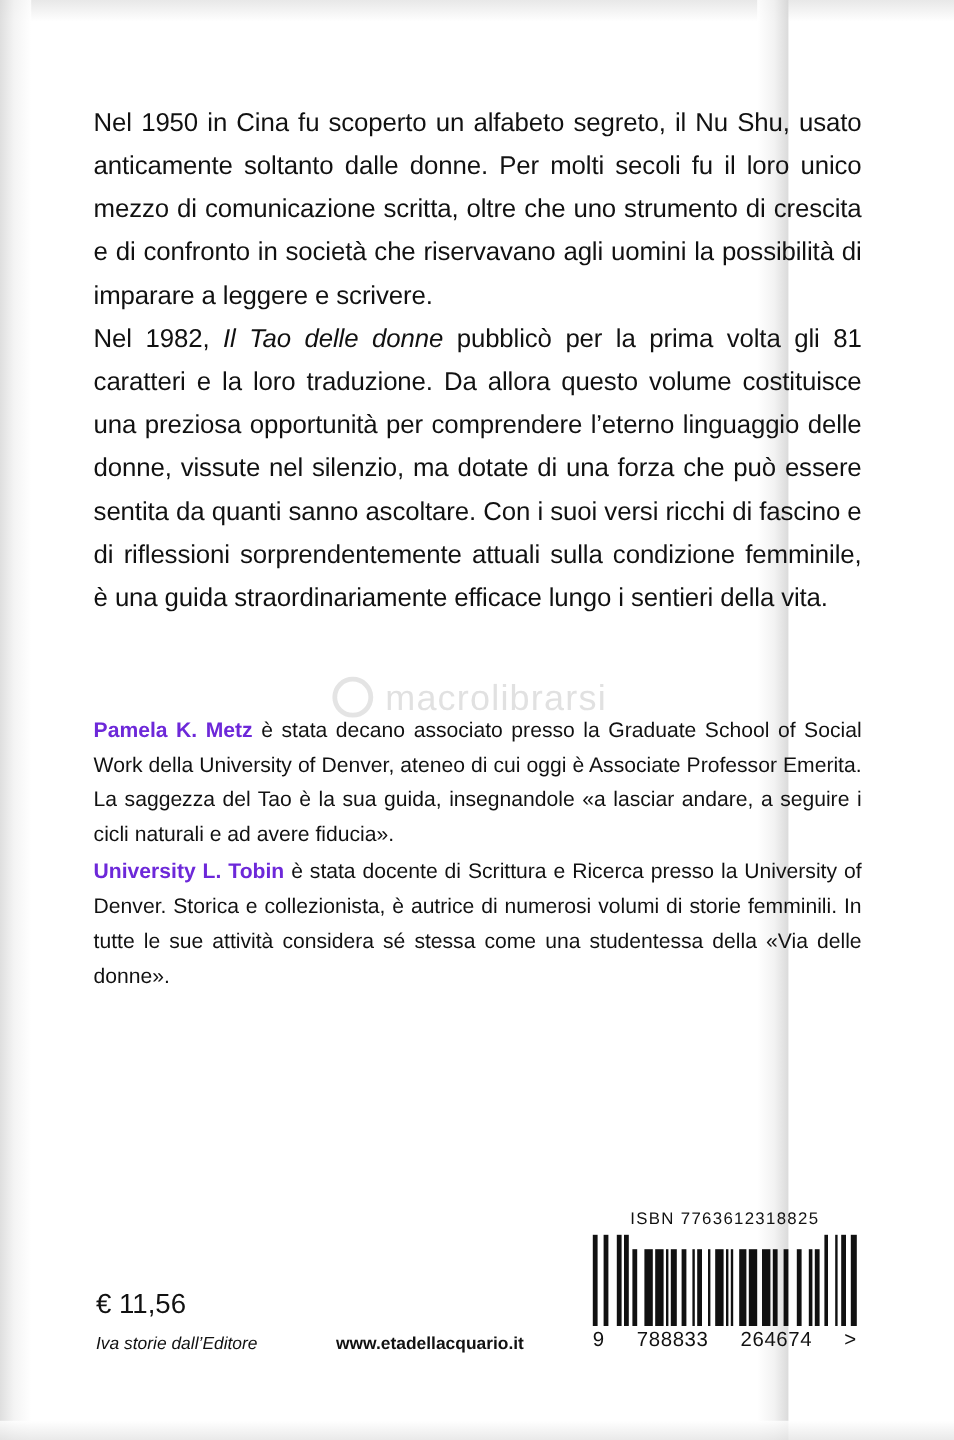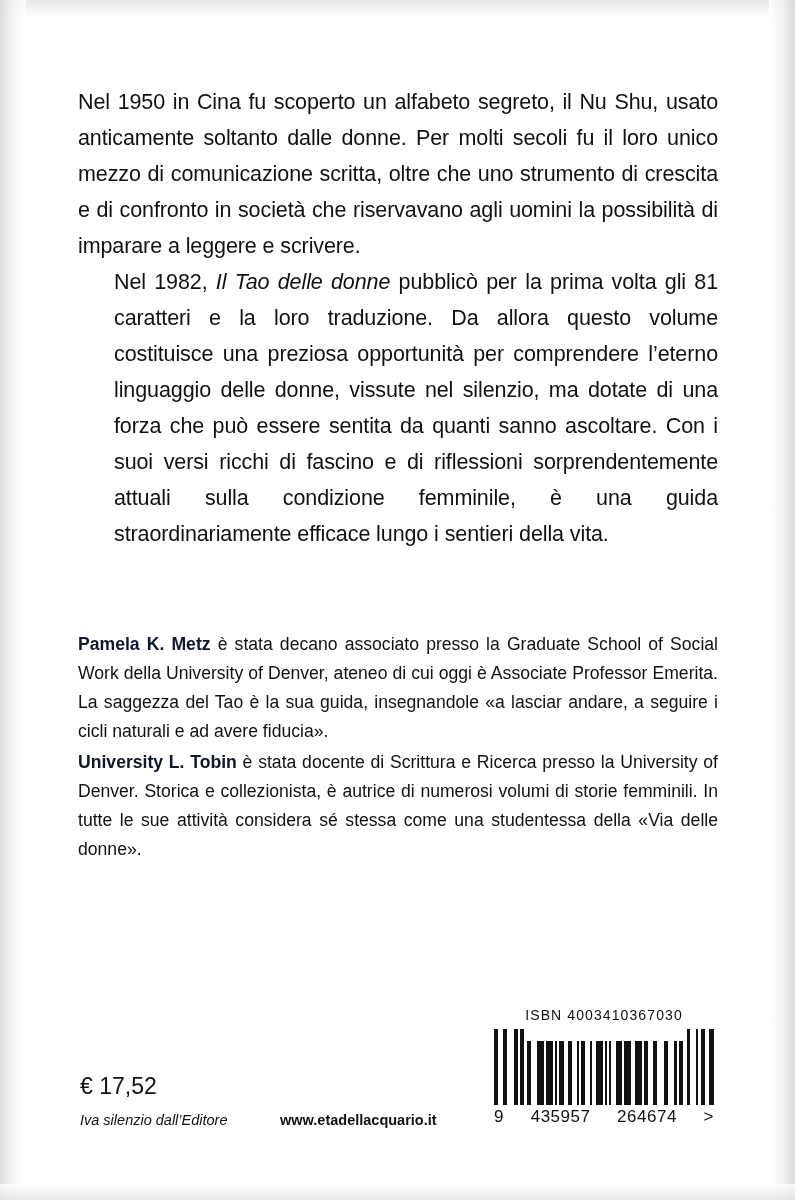--- a/index.html
+++ b/index.html
@@ -11,21 +11,21 @@
     width: 795px;
     height: 1200px;
     position: relative;
     font-family: "Liberation Sans", sans-serif;
     color: #1a1a1a;
     overflow: hidden;
   }
   .page {
     position: absolute;
     left: 0; top: 0;
-    width: 795px;
+    width: 657px;
     height: 1200px;
     background: #ffffff;
     box-sizing: border-box;
   }
   
   .edge-left {
     position: absolute;
     left: 0; top: 0;
     width: 26px; height: 1200px;
     background: linear-gradient(to right, #d9d9d9 0%, #f2f2f2 45%, #ffffff 100%);
@@ -64,41 +64,40 @@
     margin: 0;
     font-size: 21.5px;
     line-height: 36px;
     text-align: justify;
     text-justify: inter-word;
     letter-spacing: -0.1px;
     color: #111111;
   }
   .blurb p.second {
     text-indent: 0;
-    margin-left: 36px;
   }
   .blurb em {
     font-style: italic;
   }
 
   .bios {
     margin-top: 78px;
   }
   .bios p {
     margin: 0;
     font-size: 17.6px;
     line-height: 29px;
     text-align: justify;
     color: #111111;
   }
   .bios p + p {
     margin-top: 2px;
   }
   .author-name {
-    color: #0f172a;
+    color: #6d28d9;
     font-weight: bold;
   }
 
   .watermark {
     position: absolute;
     left: 255px;
     top: 562px;
     width: 300px;
     height: 42px;
     color: #c9c9c9;
@@ -203,27 +202,31 @@
       <p class="second"><span>Nel 1982, </span><em>Il Tao delle donne</em><span> pubblicò per la prima volta gli 81 caratteri e la loro traduzione. Da allora questo volume costituisce una preziosa opportunità per comprendere l’eterno linguaggio delle donne, vissute nel silenzio, ma dotate di una forza che può essere sentita da quanti sanno ascoltare. Con i suoi versi ricchi di fascino e di riflessioni sorprendentemente attuali sulla condizione femminile, è una guida straordinariamente efficace lungo i sentieri della vita.</span></p>
     </div>
 
     <div class="bios">
       <p><span class="author-name">Pamela K. Metz</span><span> è stata decano associato presso la Graduate School of Social Work della University of Denver, ateneo di cui oggi è Associate Professor Emerita. La saggezza del Tao è la sua guida, insegnandole «a lasciar andare, a seguire i cicli naturali e ad avere fiducia».</span></p>
       <p><span class="author-name">University L. Tobin</span><span> è stata docente di Scrittura e Ricerca presso la University of Denver. Storica e collezionista, è autrice di numerosi volumi di storie femminili. In tutte le sue attività considera sé stessa come una studentessa della «Via delle donne».</span></p>
     </div>
 
   </div>
 
-
-  <div class="price">€ 17,52</div>
-  <div class="iva">Iva silenzio dall’Editore</div>
+  <div class="watermark">
+    <span class="wm-ring"></span>
+    <span class="wm-text">macrolibrarsi</span>
+  </div>
+
+  <div class="price">€ 11,56</div>
+  <div class="iva">Iva storie dall’Editore</div>
   <div class="website">www.etadellacquario.it</div>
 
   <div class="barcode-block">
-    <div class="isbn-text">ISBN 4003410367030</div>
+    <div class="isbn-text">ISBN 7763612318825</div>
     <div class="barcode" id="barcode">
         <span style="width: 4.35644px; height: 76px; background: rgb(17, 17, 17);"></span>
         <span style="width: 4.35644px; height: 76px; background: transparent;"></span>
         <span style="width: 4.35644px; height: 76px; background: rgb(17, 17, 17);"></span>
         <span style="width: 6.53465px; height: 0px; background: transparent;"></span>
         <span style="width: 4.35644px; height: 76px; background: rgb(17, 17, 17);"></span>
         <span style="width: 2.17822px; height: 76px; background: transparent;"></span>
         <span style="width: 4.35644px; height: 76px; background: rgb(17, 17, 17);"></span>
         <span style="width: 2.17822px; height: 76px; background: transparent;"></span>
         <span style="width: 4.35644px; height: 64px; background: rgb(17, 17, 17);"></span>
@@ -269,18 +272,18 @@
         <span style="width: 2.17822px; height: 76px; background: rgb(17, 17, 17);"></span>
         <span style="width: 6.53465px; height: 76px; background: transparent;"></span>
         <span style="width: 2.17822px; height: 76px; background: rgb(17, 17, 17);"></span>
         <span style="width: 2.17822px; height: 76px; background: transparent;"></span>
         <span style="width: 4.35644px; height: 76px; background: rgb(17, 17, 17);"></span>
         <span style="width: 4.35644px; height: 76px; background: transparent;"></span>
         <span style="width: 4.35644px; height: 76px; background: rgb(17, 17, 17);"></span>
       </div>
     <div class="barcode-digits">
       <span class="grp">9</span>
-      <span class="grp">435957</span>
+      <span class="grp">788833</span>
       <span class="grp">264674</span>
       <span class="grp">&gt;</span>
     </div>
   </div>
 </div>
 
 </body></html>

